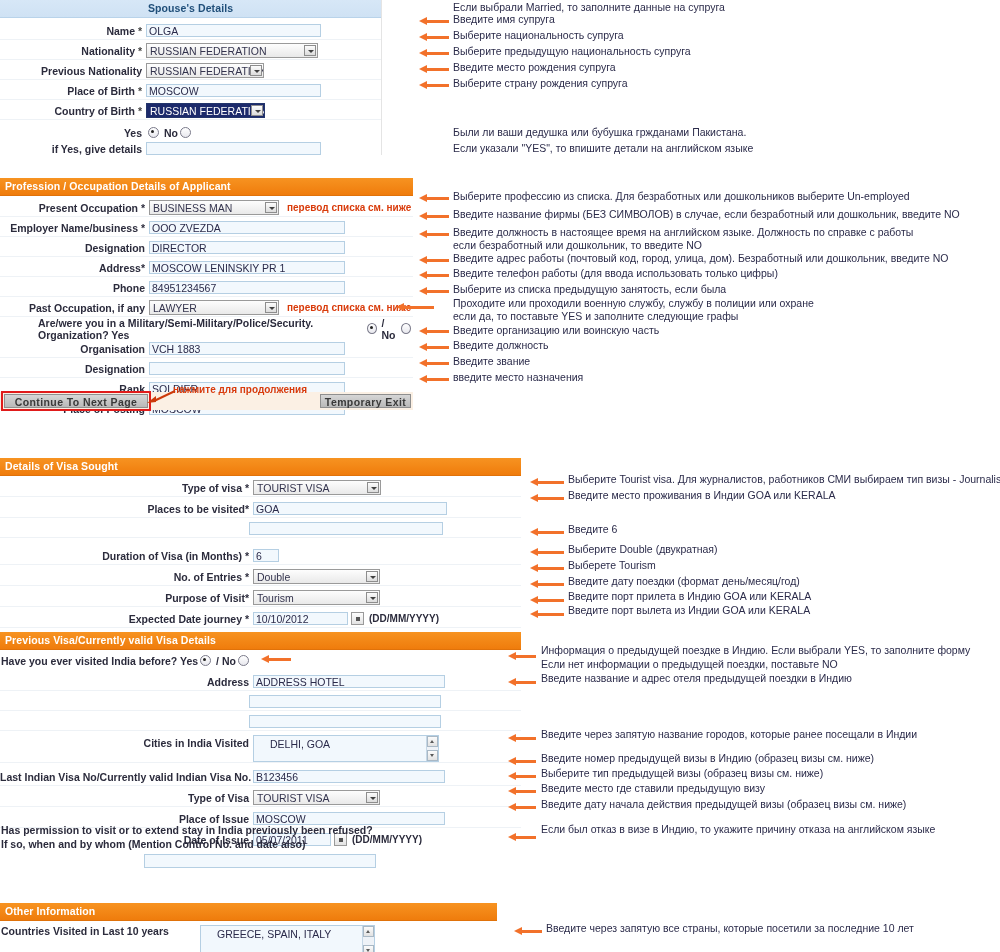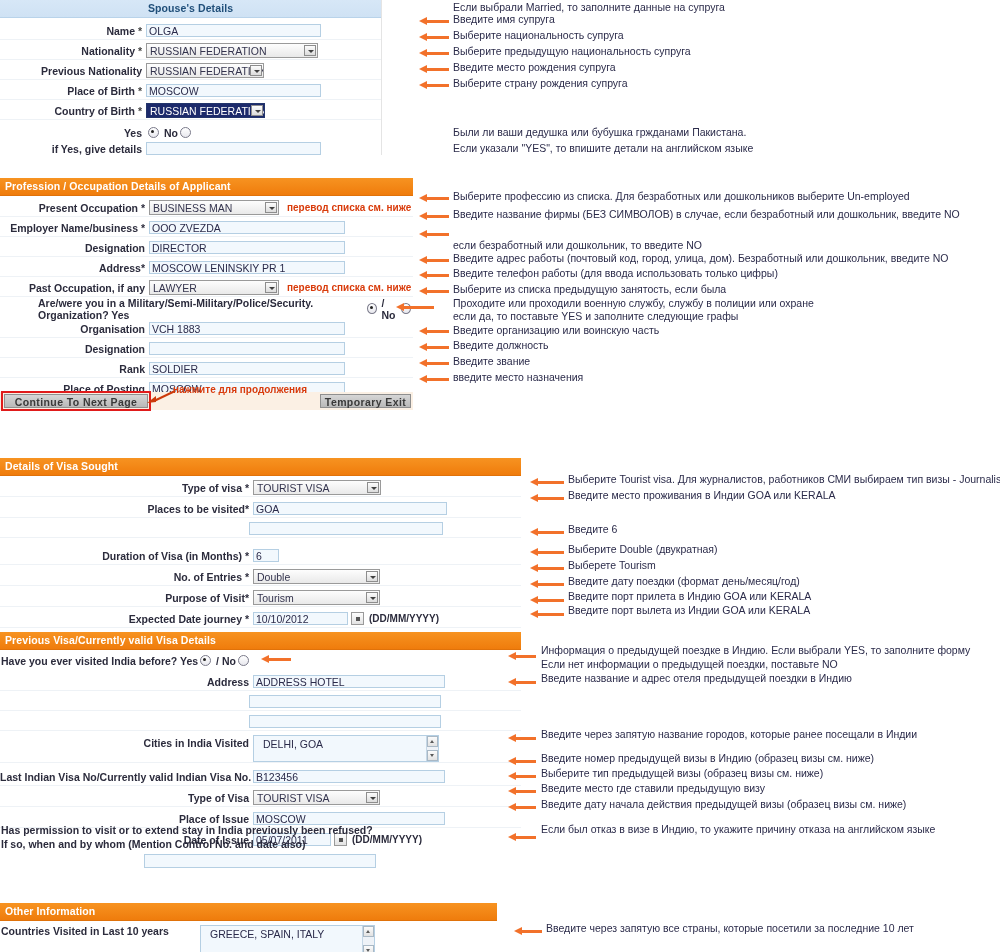--- a/index.html
+++ b/index.html
@@ -54,21 +54,21 @@
   .sel .arrow:after{
     content:"";position:absolute;left:3px;top:4px;
     border-left:3px solid transparent;border-right:3px solid transparent;
     border-top:3px solid #404040;
   }
   .sel.focused{background:#1c2a6b;color:#fff;border:1px solid #23356b;}
   .sel.focused .arrow{background:linear-gradient(#fcfcfc,#dcdcdc);}
 
   .ta{
     background:#f2f8fd;border:1px solid #b5cfe3;font-size:10.5px;color:#2a2a4a;
-    padding:2px 9px;box-sizing:border-box;position:relative;overflow:hidden;
+    padding:2px 16px;box-sizing:border-box;position:relative;overflow:hidden;
   }
   .ta .sbar{
     position:absolute;right:0;top:0;bottom:0;width:11px;
     background:#eef2f7;border-left:1px solid #c5d7e6;
   }
   .ta .sbtn{
     position:absolute;right:0;width:11px;height:11px;
     background:linear-gradient(#fbfbfb,#e2e2e2);border:1px solid #a9b8c5;
     box-sizing:border-box;
   }
@@ -222,20 +222,24 @@
     <div class="row" style="margin-top:2px;">
       <div class="lbl" style="width:145px;">Designation</div>
       <div class="inp" style="width:196px;">DIRECTOR</div>
     </div>
 
     <div class="row" style="margin-top:2px;">
       <div class="lbl" style="width:145px;"><span>Address</span>*</div>
       <div class="inp" style="width:196px;">MOSCOW LENINSKIY PR 1</div>
     </div>
 
+    <div class="row" style="margin-top:2px;">
+      <div class="lbl" style="width:145px;">Phone</div>
+      <div class="inp" style="width:196px;">84951234567</div>
+    </div>
 
     <div class="row" style="margin-top:2px;">
       <div class="lbl" style="width:145px;">Past Occupation, if any</div>
       <div class="sel" style="width:130px;"><span>LAWYER</span><span class="arrow"></span></div>
       <span class="ann red" style="position:static;margin-left:8px;">перевод списка см. ниже</span>
     </div>
 
     <div class="row" style="margin-top:3px;padding-left:38px;border-bottom:none;">
       <span class="qtext">Are/were you in a Military/Semi-Military/Police/Security. Organization? Yes</span>
       <span class="radio on"></span>
@@ -283,20 +287,21 @@
   <div class="ann" style="left:453px;top:190px;">Выберите профессию из списка. Для безработных или дошкольников выберите Un-employed</div>
   <div class="arrowL" style="left:419px;top:212px;width:30px;">
       <span class="head"></span>
       <span class="shaft"></span>
     </div>
   <div class="ann" style="left:453px;top:208px;">Введите название фирмы (БЕЗ СИМВОЛОВ) в случае, если безработный или дошкольник, введите NO</div>
   <div class="arrowL" style="left:419px;top:230px;width:30px;">
       <span class="head"></span>
       <span class="shaft"></span>
     </div>
+  <div class="ann" style="left:453px;top:226px;">Введите должность в настоящее время на английском языке. Должность по справке с работы</div>
   <div class="ann" style="left:453px;top:239px;">если безработный или дошкольник, то введите NO</div>
   <div class="arrowL" style="left:419px;top:256px;width:30px;">
       <span class="head"></span>
       <span class="shaft"></span>
     </div>
   <div class="ann" style="left:453px;top:252px;">Введите адрес работы (почтовый код, город, улица, дом). Безработный или дошкольник, введите NO</div>
   <div class="arrowL" style="left:419px;top:271px;width:30px;">
       <span class="head"></span>
       <span class="shaft"></span>
     </div>

